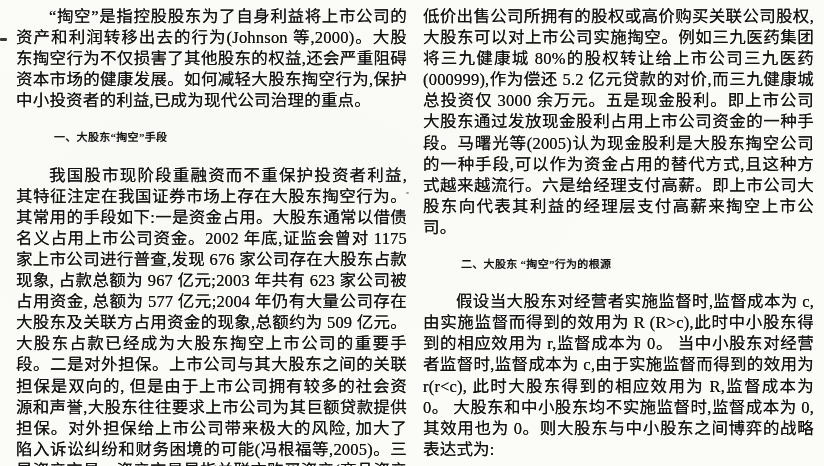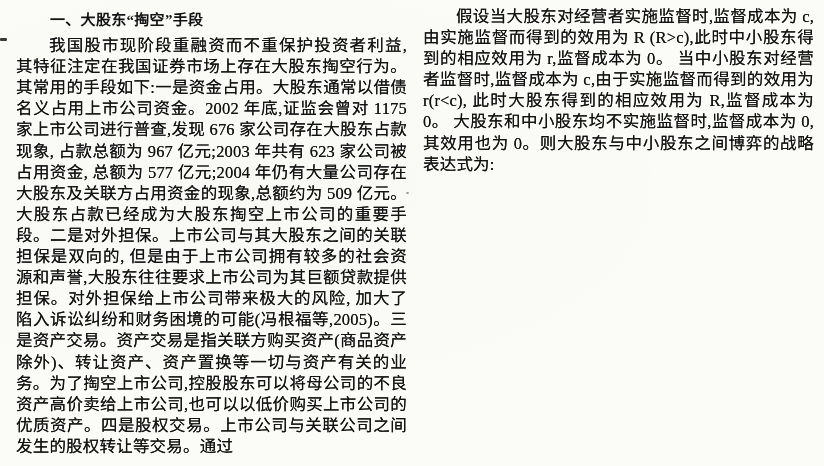--- a/index.html
+++ b/index.html
@@ -33,22 +33,22 @@
   .body-para {
     margin: 0;
     font-size: 16.5px;
     line-height: 21.1px;
     letter-spacing: 0.2px;
     text-shadow: 0 0 0.5px rgba(10,10,10,0.85);
   }
   .indent { text-indent: 2em; }
   .no-indent { text-indent: 0; }
   .section-heading {
-    margin: 4px;
-    font-size: 15px;
+    margin: 16px;
+    font-size: 11px;
     line-height: 21.1px;
     font-weight: bold;
     text-indent: 2em;
     letter-spacing: 0.3px;
   }
   .scan-artifact-dash {
     position: absolute;
     left: 0;
     top: 38px;
     width: 7px;
@@ -68,21 +68,24 @@
 </style>
 </head>
 <body>
 
 <div class="page">
 
   <span class="scan-artifact-dash"></span>
   <span class="scan-speck"></span>
 
   <div class="column">
+    <p class="body-para indent">“掏空”是指控股股东为了自身利益将上市公司的资产和利润转移出去的行为(Johnson 等,2000)。大股东掏空行为不仅损害了其他股东的权益,还会严重阻碍资本市场的健康发展。如何减轻大股东掏空行为,保护中小投资者的利益,已成为现代公司治理的重点。</p>
     <h2 class="section-heading">一、大股东“掏空”手段</h2>
     <p class="body-para indent">我国股市现阶段重融资而不重保护投资者利益, 其特征注定在我国证券市场上存在大股东掏空行为。其常用的手段如下:一是资金占用。大股东通常以借债名义占用上市公司资金。2002 年底,证监会曾对 1175 家上市公司进行普查,发现 676 家公司存在大股东占款现象, 占款总额为 967 亿元;2003 年共有 623 家公司被占用资金, 总额为 577 亿元;2004 年仍有大量公司存在大股东及关联方占用资金的现象,总额约为 509 亿元。大股东占款已经成为大股东掏空上市公司的重要手段。二是对外担保。上市公司与其大股东之间的关联担保是双向的, 但是由于上市公司拥有较多的社会资源和声誉,大股东往往要求上市公司为其巨额贷款提供担保。对外担保给上市公司带来极大的风险, 加大了陷入诉讼纠纷和财务困境的可能(冯根福等,2005)。三是资产交易。资产交易是指关联方购买资产(商品资产除外)、转让资产、资产置换等一切与资产有关的业务。为了掏空上市公司,控股股东可以将母公司的不良资产高价卖给上市公司,也可以以低价购买上市公司的优质资产。四是股权交易。上市公司与关联公司之间发生的股权转让等交易。通过</p>
   </div>
 
   <div class="column">
+    <p class="body-para no-indent">低价出售公司所拥有的股权或高价购买关联公司股权, 大股东可以对上市公司实施掏空。例如三九医药集团将三九健康城 80%的股权转让给上市公司三九医药(000999),作为偿还 5.2 亿元贷款的对价,而三九健康城总投资仅 3000 余万元。五是现金股利。即上市公司大股东通过发放现金股利占用上市公司资金的一种手段。马曙光等(2005)认为现金股利是大股东掏空公司的一种手段,可以作为资金占用的替代方式,且这种方式越来越流行。六是给经理支付高薪。即上市公司大股东向代表其利益的经理层支付高薪来掏空上市公司。</p>
+    <h2 class="section-heading">二、大股东 “掏空”行为的根源</h2>
     <p class="body-para indent">假设当大股东对经营者实施监督时,监督成本为 c, 由实施监督而得到的效用为 R (R&gt;c),此时中小股东得到的相应效用为 r,监督成本为 0。 当中小股东对经营者监督时,监督成本为 c,由于实施监督而得到的效用为 r(r&lt;c), 此时大股东得到的相应效用为 R,监督成本为 0。 大股东和中小股东均不实施监督时,监督成本为 0,其效用也为 0。则大股东与中小股东之间博弈的战略表达式为:</p>
   </div>
 
 </div>
 
 </body></html>

